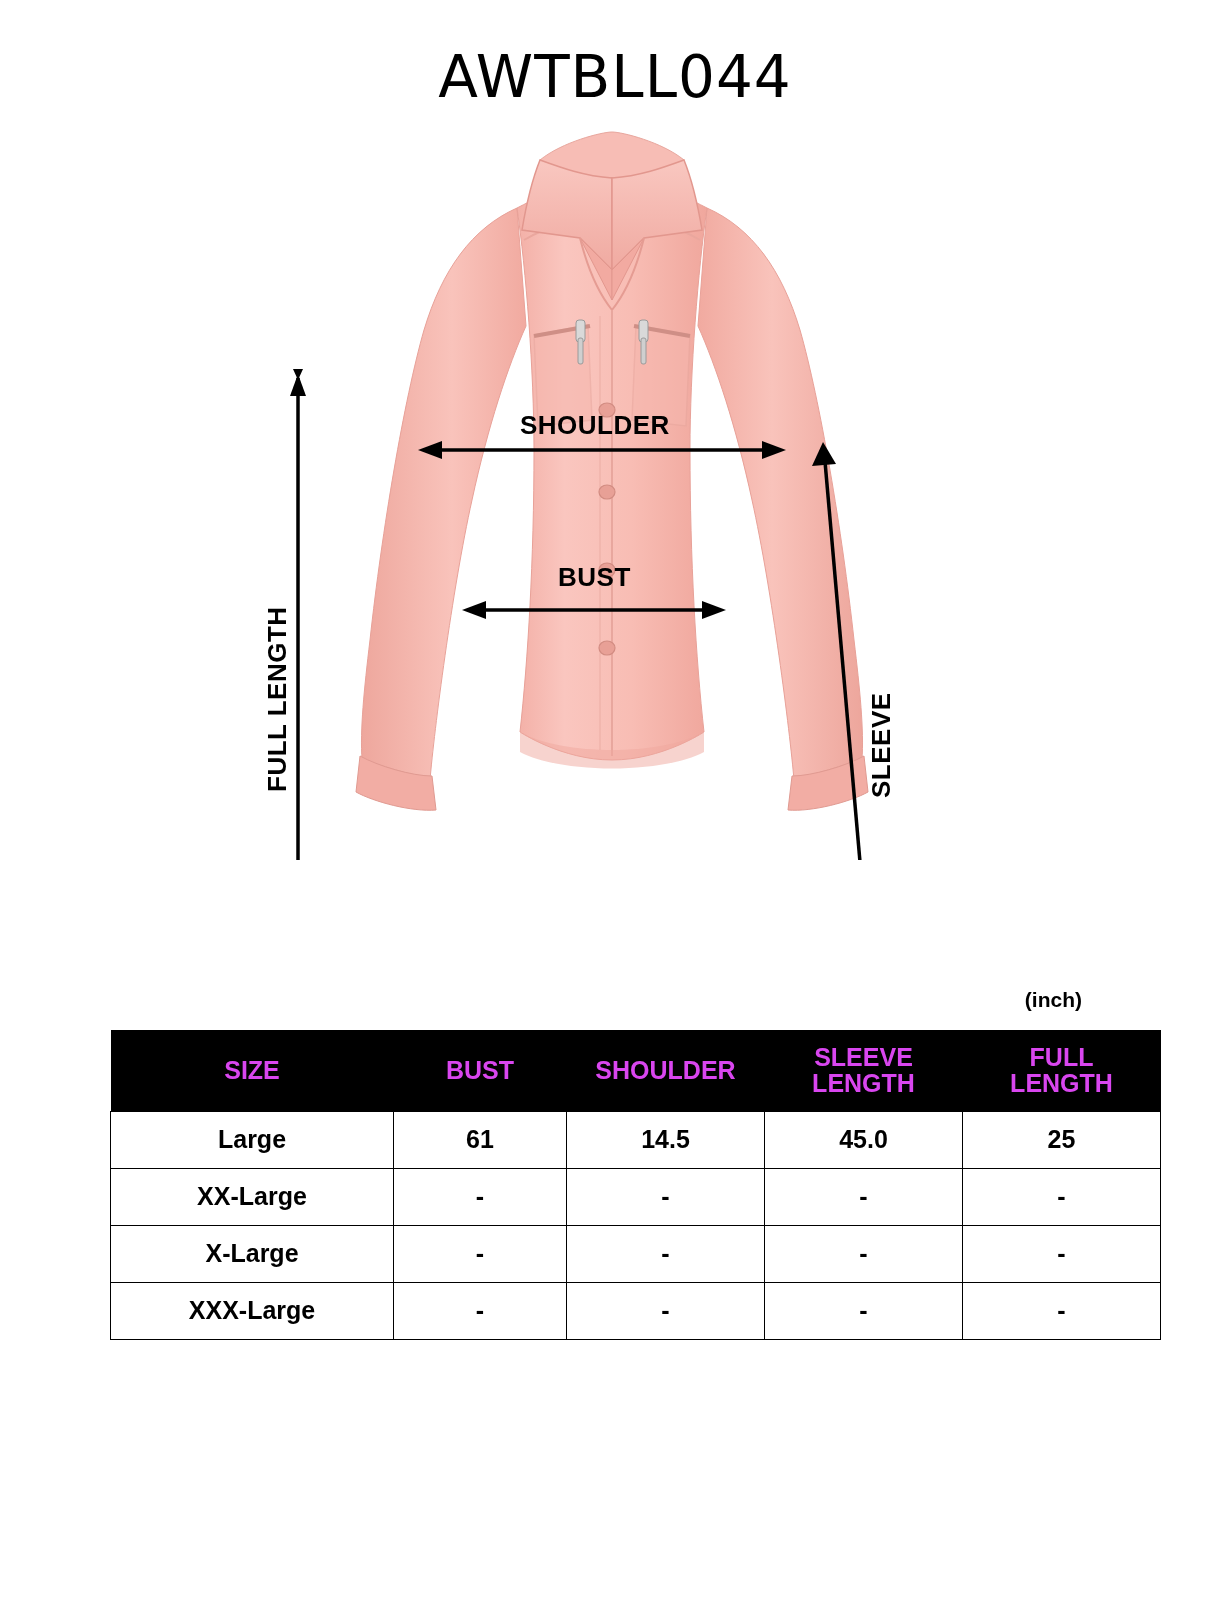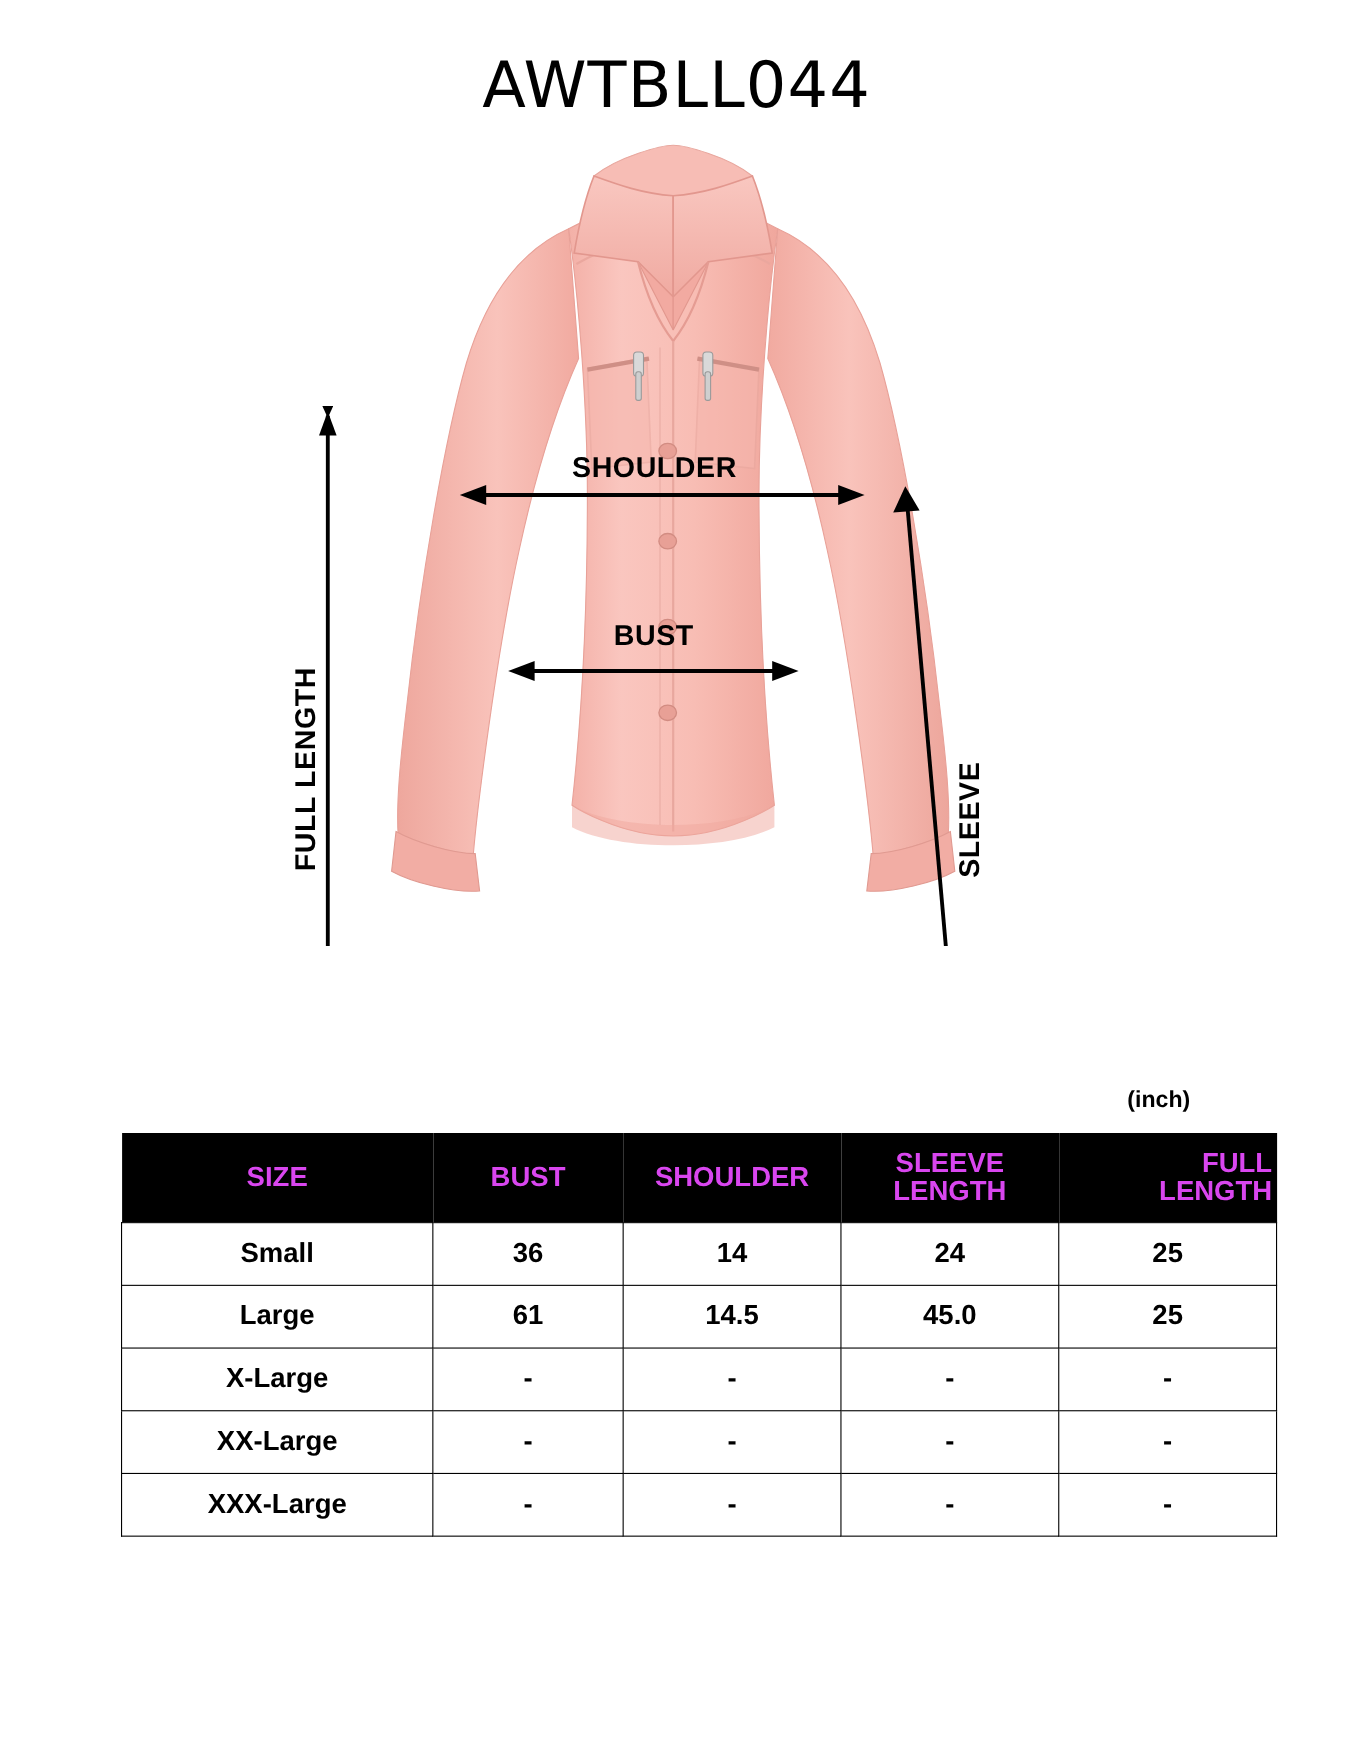--- a/index.html
+++ b/index.html
@@ -101,21 +101,21 @@
     font-size: 25px;
     font-weight: bold;
     text-align: center;
     height: 56px;
     padding: 0;
   }
   table.size-table thead th:nth-child(1) { width: 275px; }
   table.size-table thead th:nth-child(2) { width: 165px; }
   table.size-table thead th:nth-child(3) { width: 190px; }
   table.size-table thead th:nth-child(4) { width: 190px; }
-  table.size-table thead th:nth-child(5) { width: 190px; text-align: right; }
+  table.size-table thead th:nth-child(5) { width: 190px; }
   .th-two-line { display: block; }
 </style>
 </head>
 <body>
 
 <div class="title">AWTBLL044</div>
 
 <div class="diagram">
 
   <div class="garment">
@@ -251,42 +251,35 @@
           <span class="th-two-line">LENGTH</span>
         </th>
         <th>
           <span class="th-two-line">FULL</span>
           <span class="th-two-line">LENGTH</span>
         </th>
       </tr>
     </thead>
     <tbody>
       <tr>
-        <td>Small</td>
-        <td>36</td>
-        <td>14</td>
-        <td>24</td>
-        <td>25</td>
-      </tr>
-      <tr>
         <td>Large</td>
         <td>61</td>
         <td>14.5</td>
         <td>45.0</td>
         <td>25</td>
       </tr>
       <tr>
+        <td>XX-Large</td>
+        <td>-</td>
+        <td>-</td>
+        <td>-</td>
+        <td>-</td>
+      </tr>
+      <tr>
         <td>X-Large</td>
-        <td>-</td>
-        <td>-</td>
-        <td>-</td>
-        <td>-</td>
-      </tr>
-      <tr>
-        <td>XX-Large</td>
         <td>-</td>
         <td>-</td>
         <td>-</td>
         <td>-</td>
       </tr>
       <tr>
         <td>XXX-Large</td>
         <td>-</td>
         <td>-</td>
         <td>-</td>

